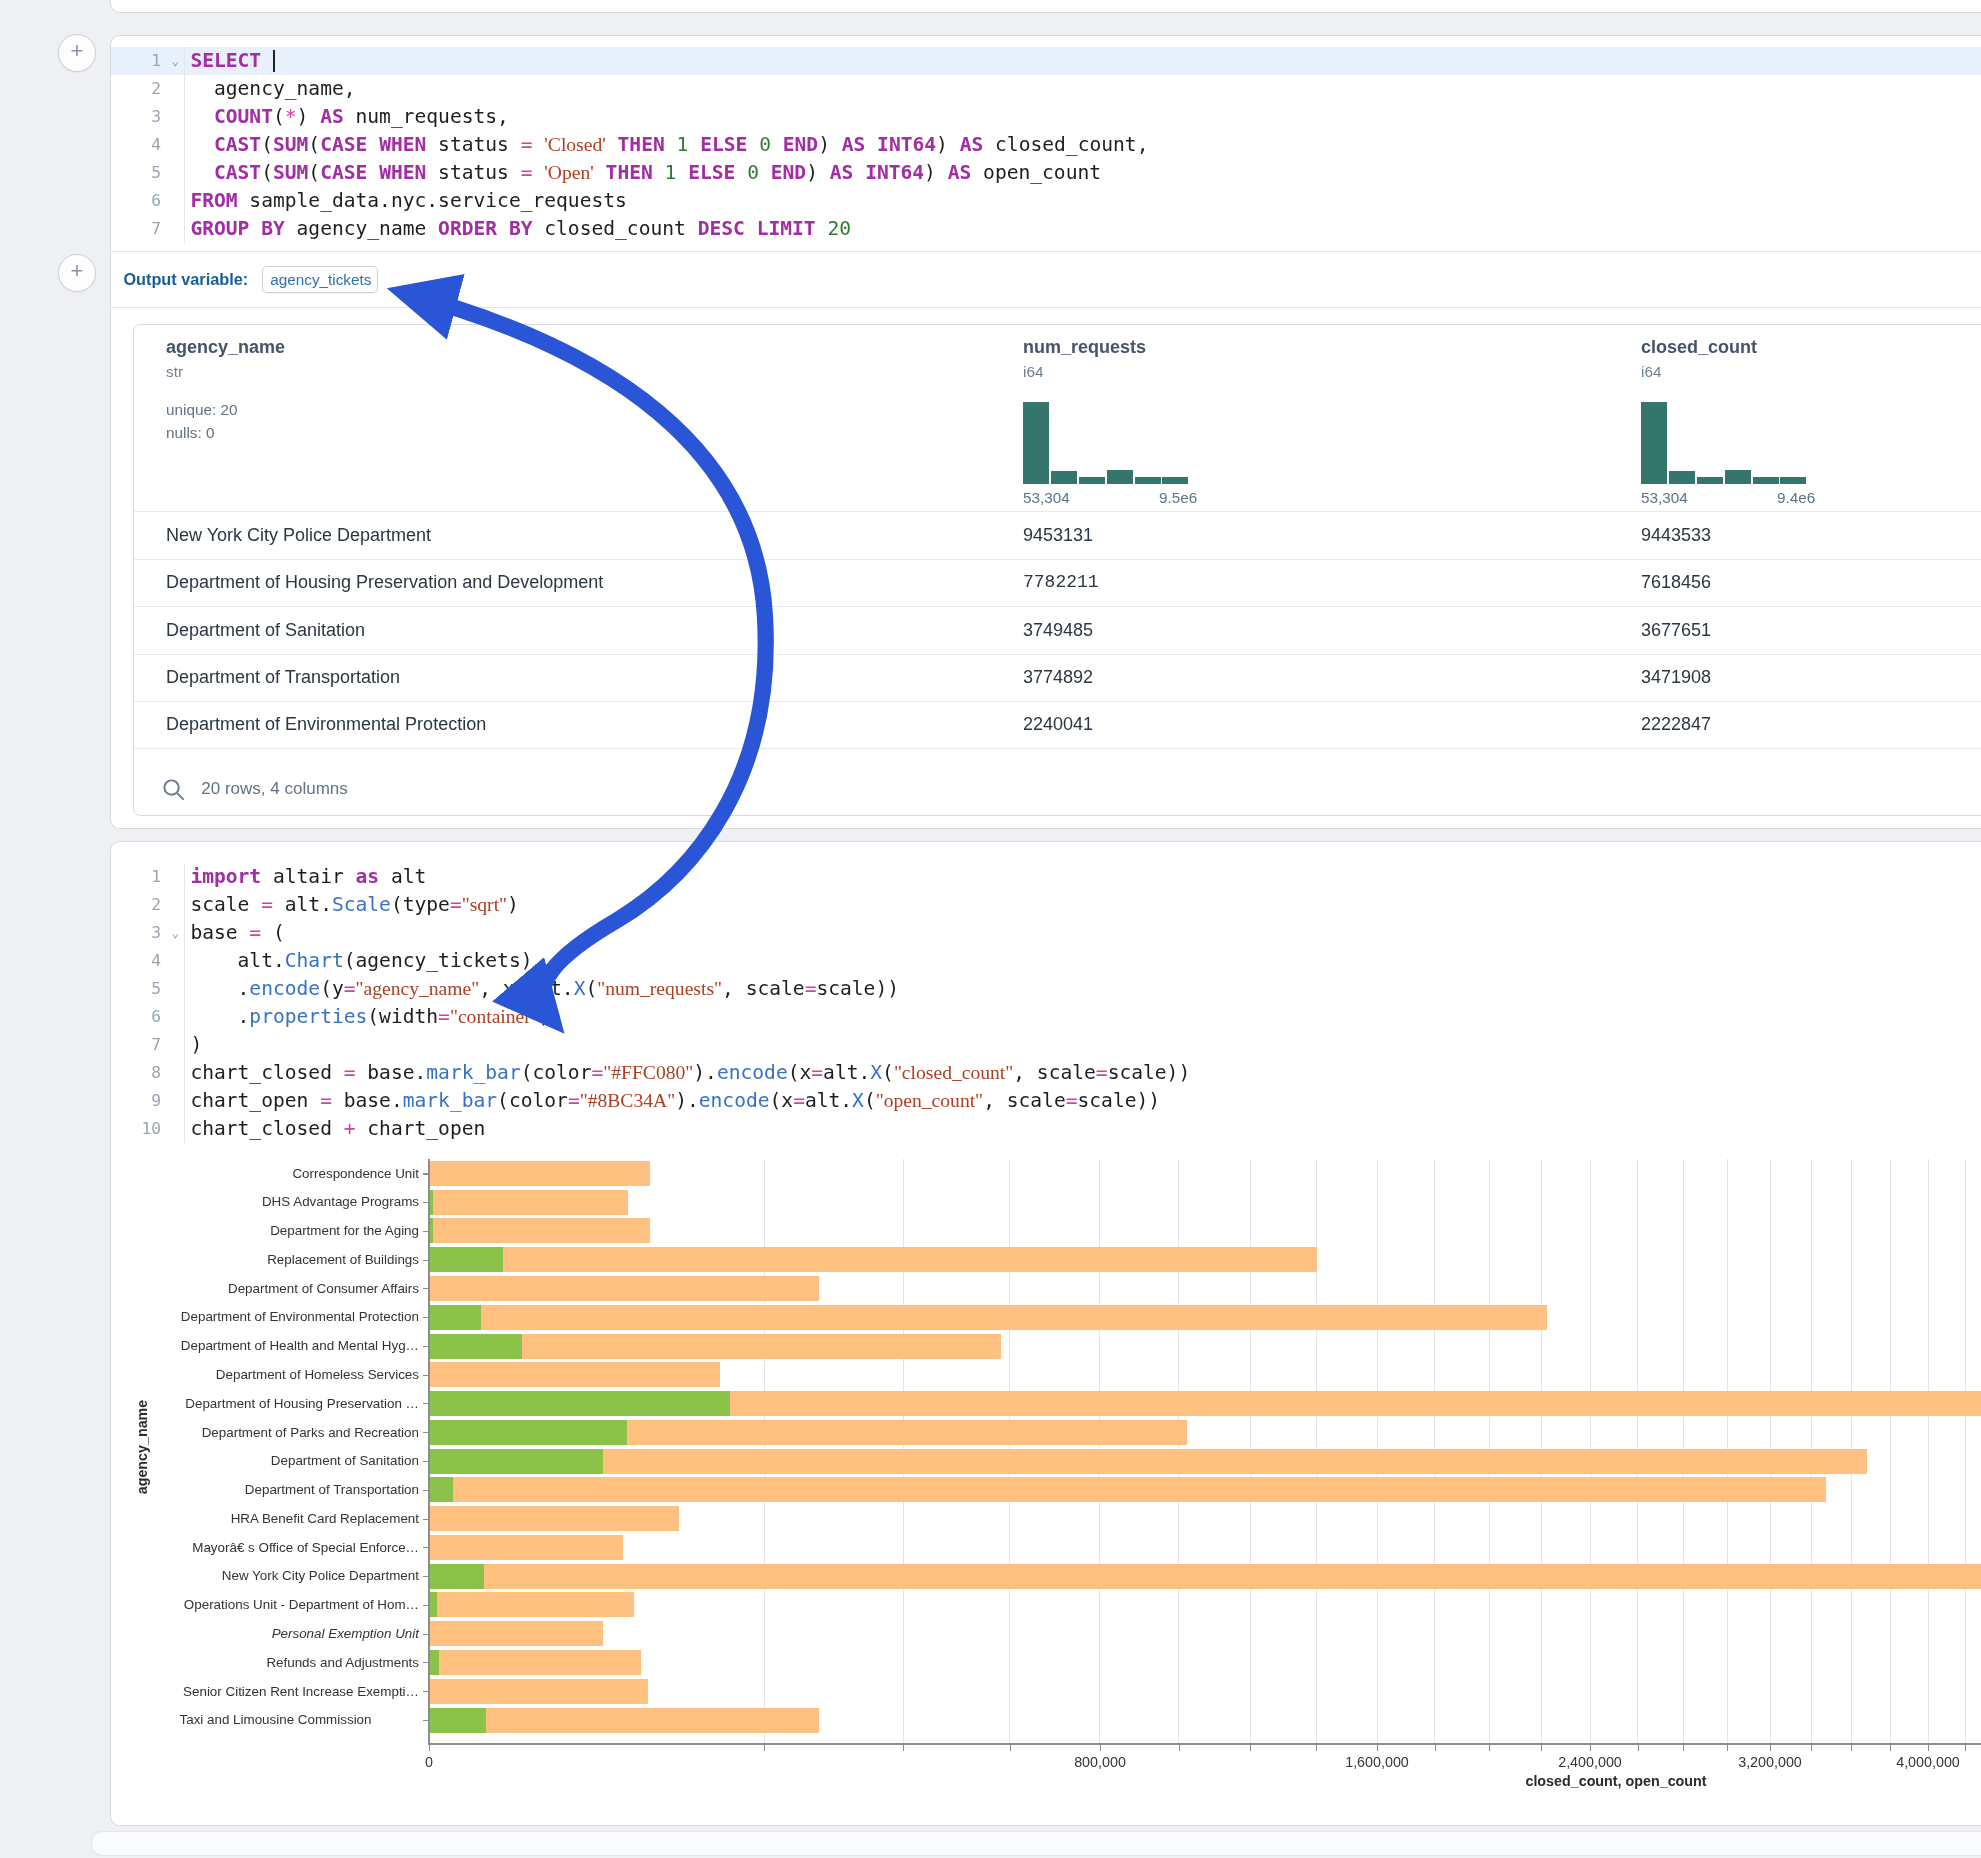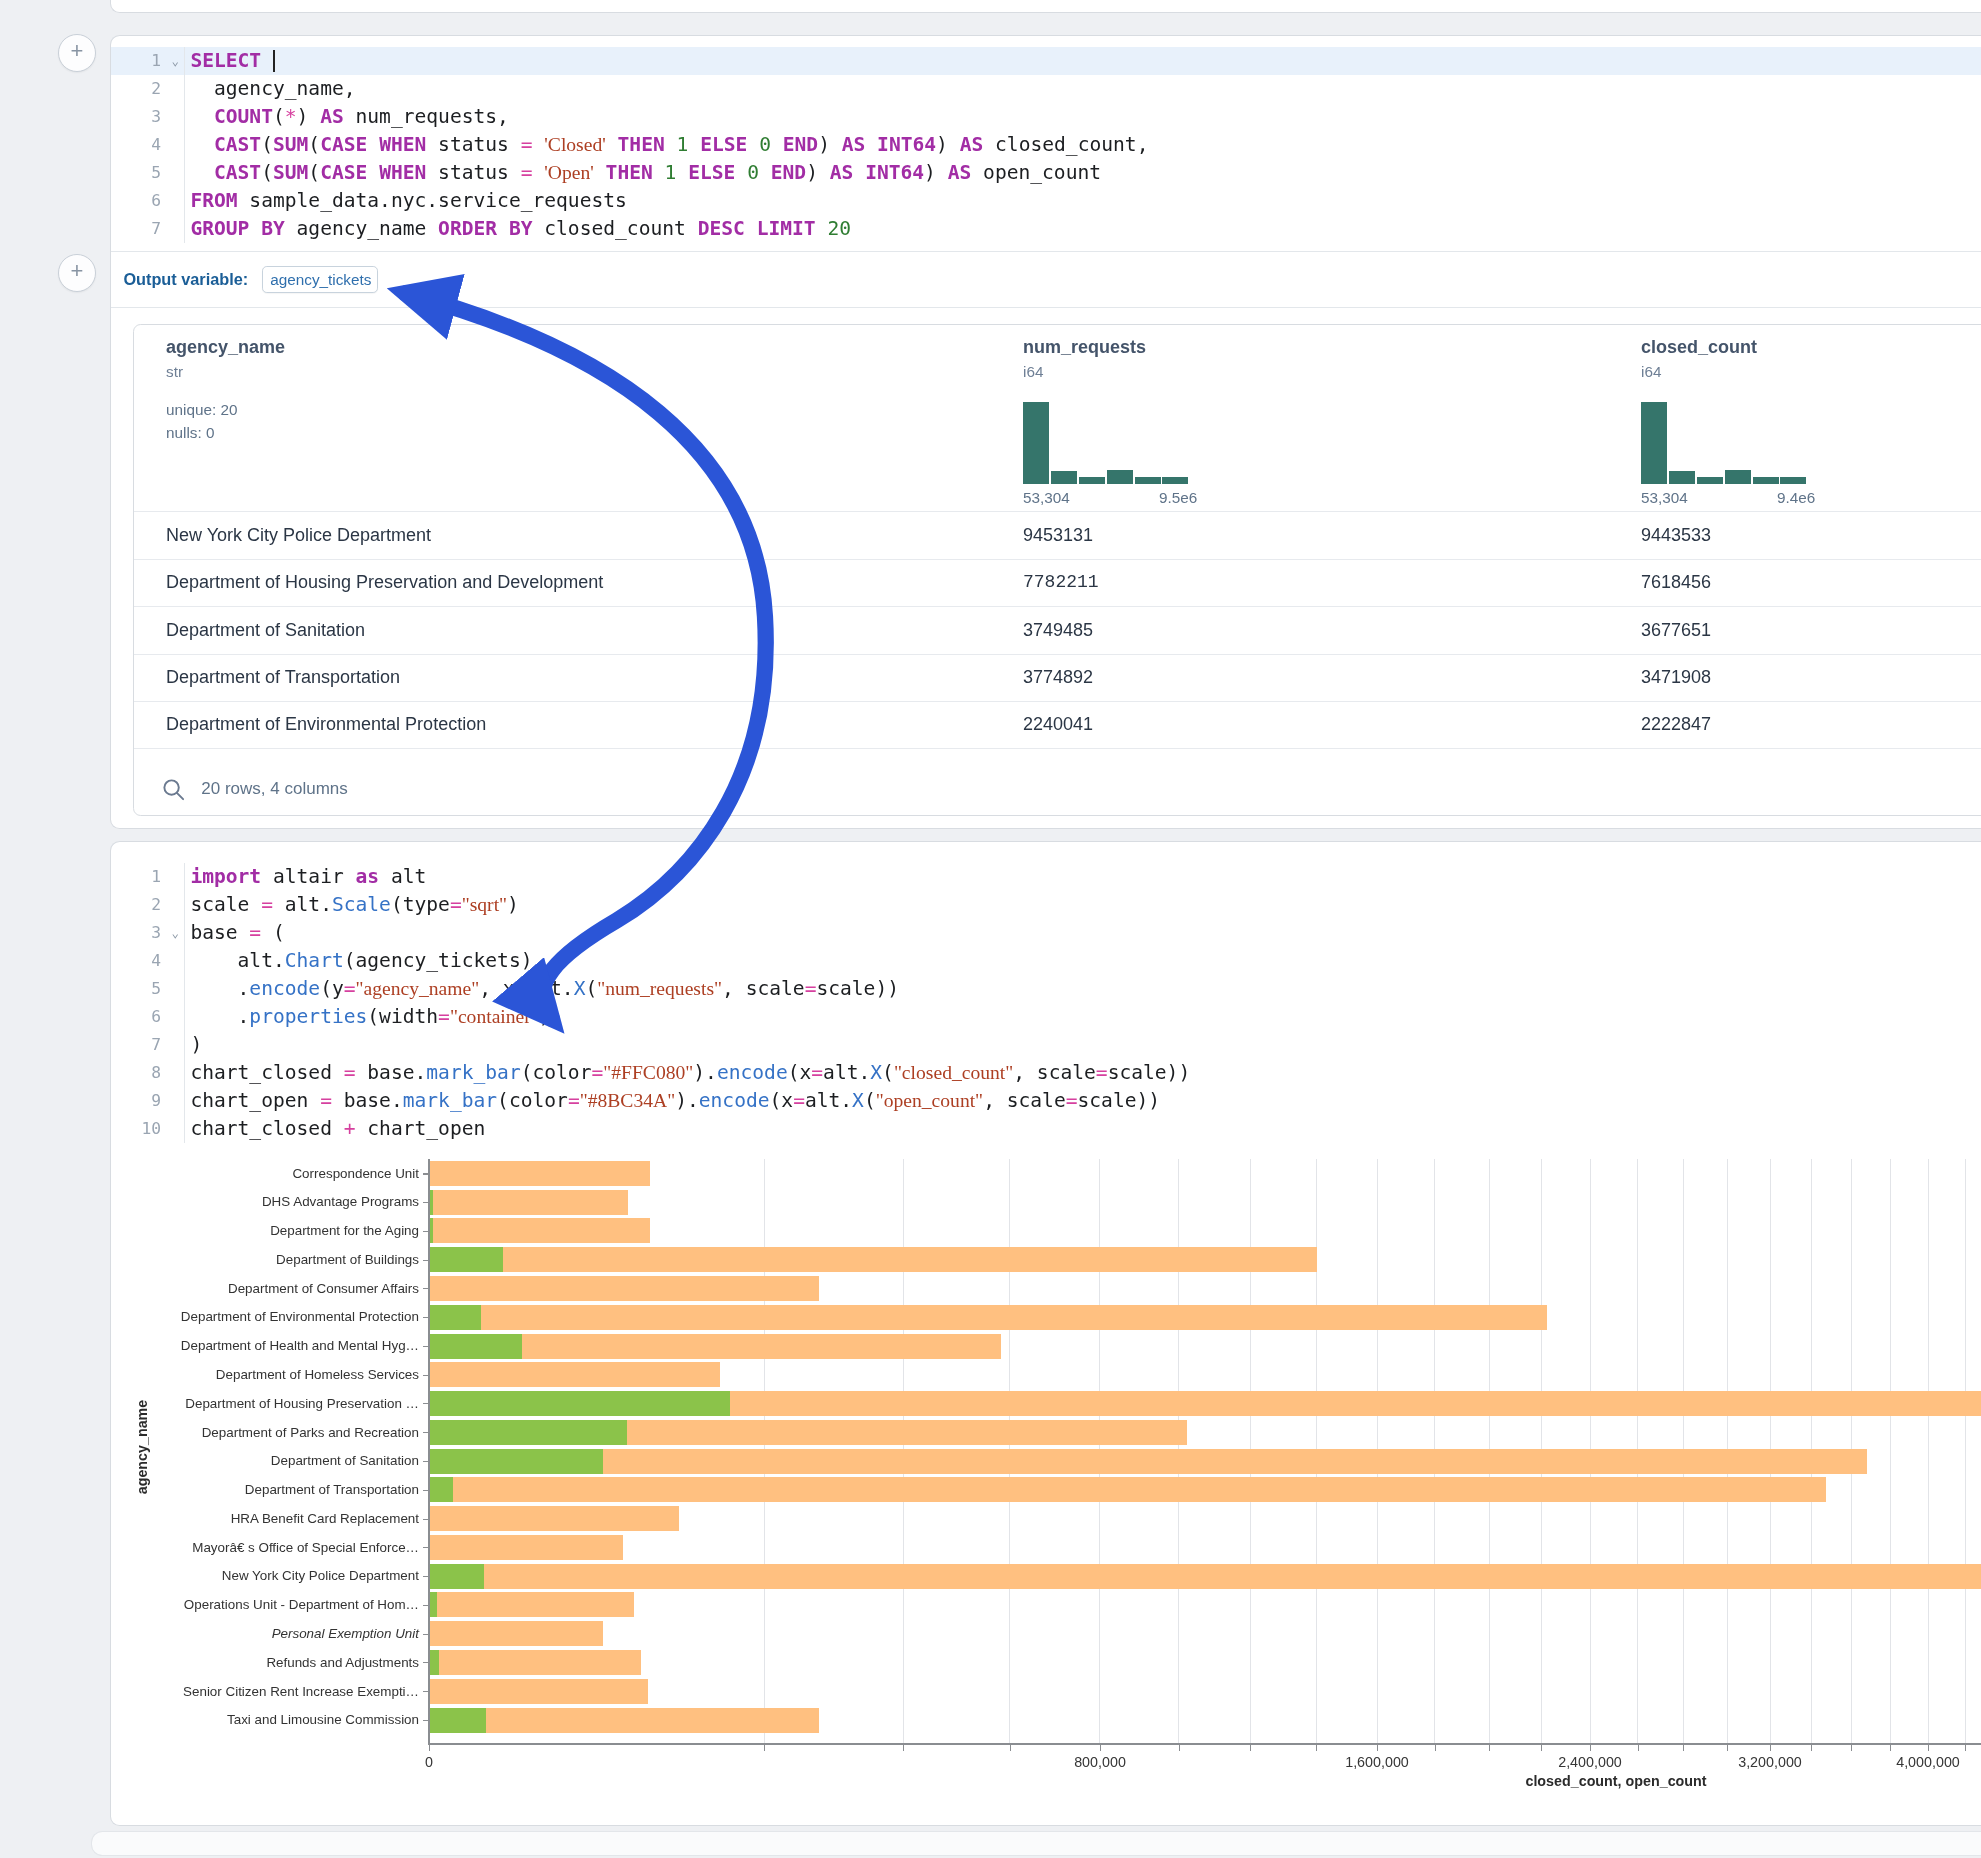--- a/index.html
+++ b/index.html
@@ -167,21 +167,21 @@
   <div class="abs" id="chart-wrap" style="left:0;top:315px;width:1872px;height:660px;overflow:hidden;">
 
     <div class="abs axis-title" style="left:-65px;top:282px;transform:rotate(-90deg);width:191px;text-align:center;">agency_name</div>
     <div id="chart-ylabels">
         <div class="ylab" style="left: 21px; top: 8.6px;">Correspondence Unit</div>
         <div class="ytick" style="left: 312px; top: 16.3px;"></div>
         <div class="ylab" style="left: 21px; top: 37px;">DHS Advantage Programs</div>
         <div class="ytick" style="left: 312px; top: 45px;"></div>
         <div class="ylab" style="left: 21px; top: 66px;">Department for the Aging</div>
         <div class="ytick" style="left: 312px; top: 74px;"></div>
-        <div class="ylab" style="left: 21px; top: 95px;">Department of Buildings</div>
+        <div class="ylab" style="left: 21px; top: 95px;">Replacement of Buildings</div>
         <div class="ytick" style="left: 312px; top: 103px;"></div>
         <div class="ylab" style="left: 21px; top: 124px;">Department of Consumer Affairs</div>
         <div class="ytick" style="left: 312px; top: 131px;"></div>
         <div class="ylab" style="left: 21px; top: 152px;">Department of Environmental Protection</div>
         <div class="ytick" style="left: 312px; top: 160px;"></div>
         <div class="ylab" style="left: 21px; top: 181px;">Department of Health and Mental Hyg…</div>
         <div class="ytick" style="left: 312px; top: 189px;"></div>
         <div class="ylab" style="left: 21px; top: 210px;">Department of Homeless Services</div>
         <div class="ytick" style="left: 312px; top: 218px;"></div>
         <div class="ylab" style="left: 21px; top: 239px;">Department of Housing Preservation …</div>
@@ -199,21 +199,21 @@
         <div class="ylab" style="left: 21px; top: 411px;">New York City Police Department</div>
         <div class="ytick" style="left: 312px; top: 419px;"></div>
         <div class="ylab" style="left: 21px; top: 440px;">Operations Unit - Department of Hom…</div>
         <div class="ytick" style="left: 312px; top: 448px;"></div>
         <div class="ylab" style="left: 21px; top: 469px; font-style: italic;">Personal Exemption Unit</div>
         <div class="ytick" style="left: 312px; top: 477px;"></div>
         <div class="ylab" style="left: 21px; top: 498px;">Refunds and Adjustments</div>
         <div class="ytick" style="left: 312px; top: 505px;"></div>
         <div class="ylab" style="left: 21px; top: 527px;">Senior Citizen Rent Increase Exempti…</div>
         <div class="ytick" style="left: 312px; top: 534px;"></div>
-        <div class="ylab" style="left: 21px; top: 555px;">Taxi and Limousine Commission</div>
+        <div class="ylab" style="left: 21px; top: 555px; text-align: center;">Taxi and Limousine Commission</div>
         <div class="ytick" style="left: 312px; top: 563px;"></div>
       </div>
     <div class="abs" id="chart-plot" style="left:318px;top:1.9px;width:1558px;height:585px;">
 
     <div class="gridline" style="left: 335px; height: 585px;"></div>
         <div class="gridline" style="left: 474px; height: 585px;"></div>
         <div class="gridline" style="left: 580px; height: 585px;"></div>
         <div class="gridline" style="left: 670px; height: 585px;"></div>
         <div class="gridline" style="left: 749px; height: 585px;"></div>
         <div class="gridline" style="left: 821px; height: 585px;"></div>

